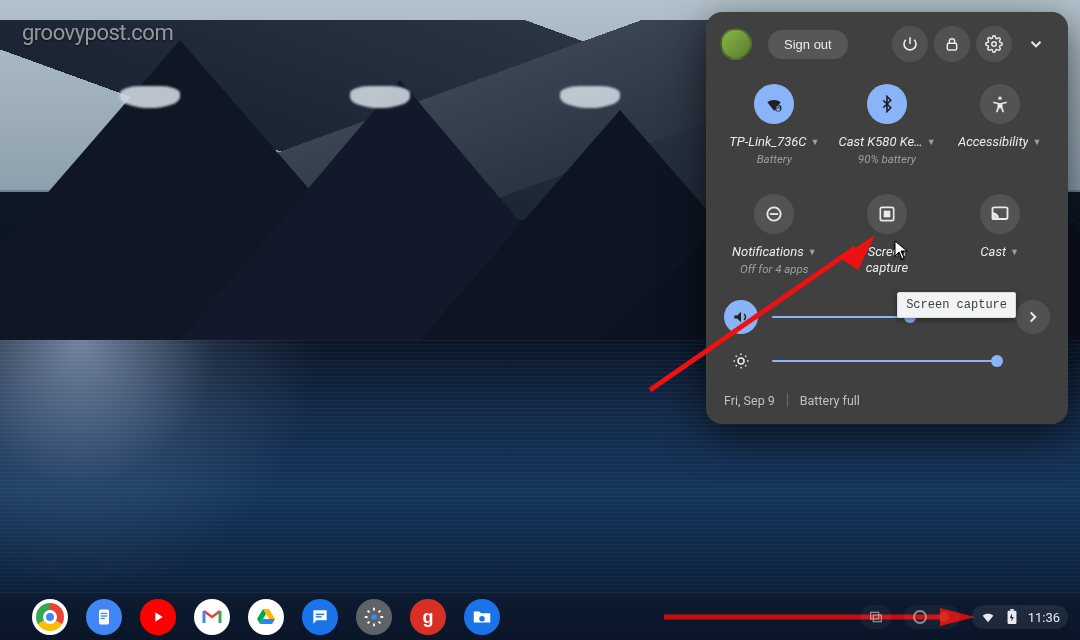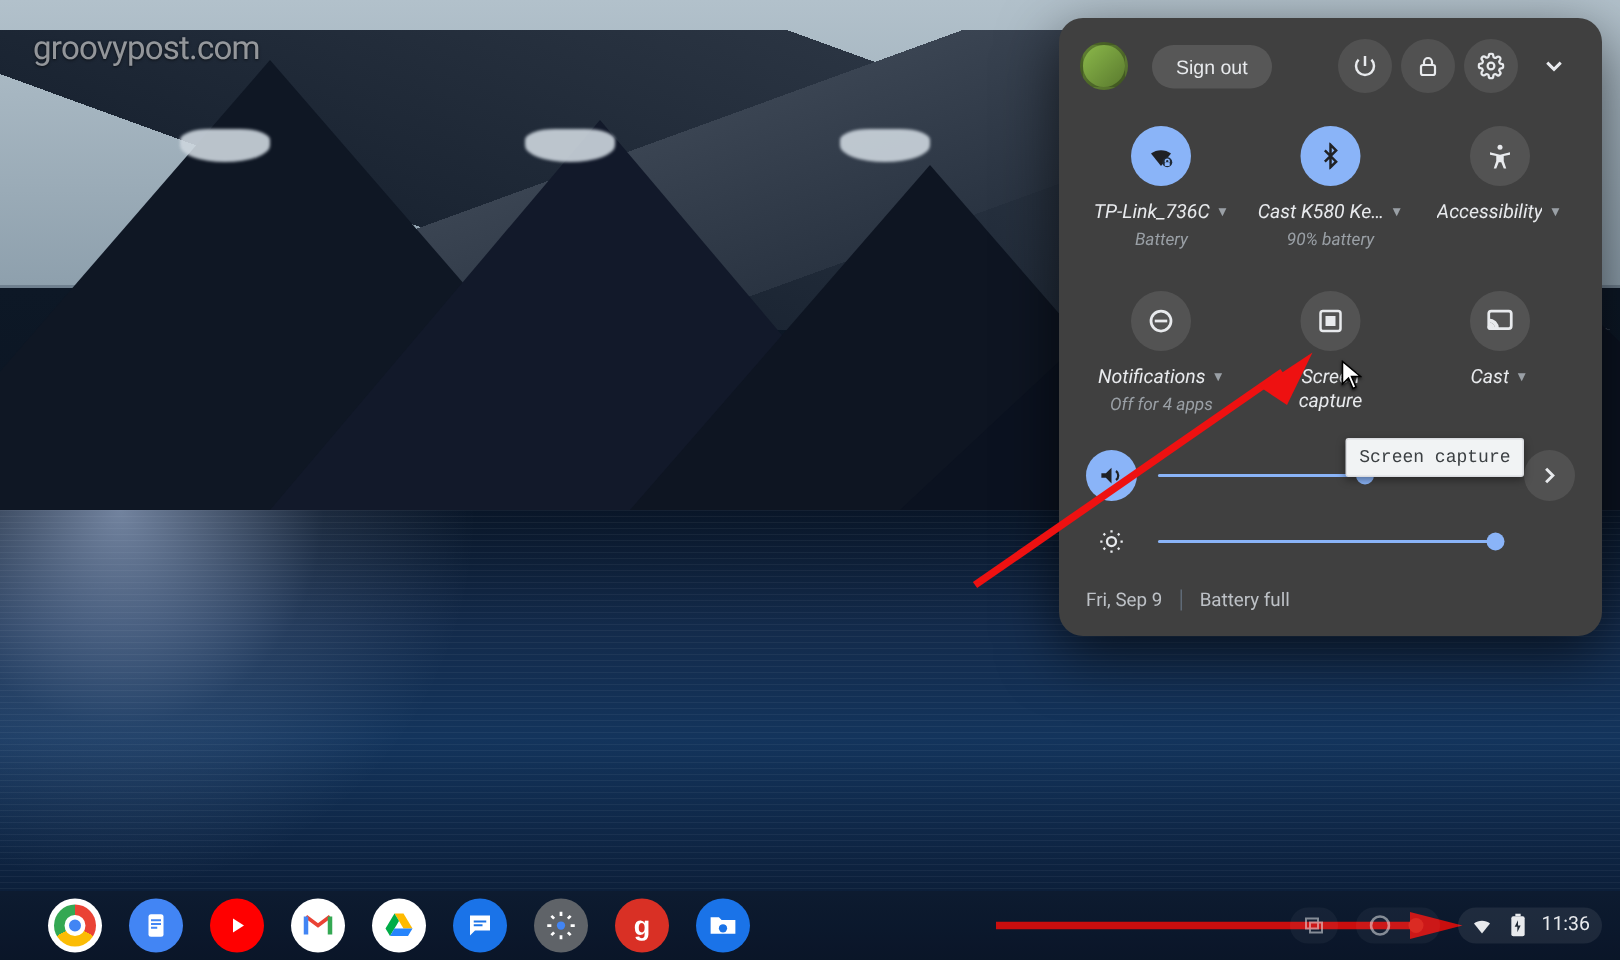--- a/index.html
+++ b/index.html
@@ -52,21 +52,21 @@
 .app.yt { background:#ff0000; }
 .app.gmail { background:#fff; }
 .app.drive { background:#fff; }
 .app.msg { background:#1a73e8; }
 .app.settings { background:#5f6368; }
 .app.gp { background:#d93025; }
 .app.files { background:#1a73e8; }
 
 .shelf-spacer { flex:1; }
 .tray { display:flex; align-items:center; gap:6px; }
-.tray-pill { display:flex; align-items:flex-start; gap:8px; background: rgba(255,255,255,0.08); padding:4px 8px; border-radius:18px; }
+.tray-pill { display:flex; align-items:center; gap:8px; background: rgba(255,255,255,0.08); padding:4px 8px; border-radius:18px; }
 .tray-time { font-size:13px; color:#e8eaed; }
 .tray-icon { width:16px; height:16px; display:flex; align-items:center; justify-content:center; }
 
 
 .panel {
   position:absolute; right:12px; top:12px; width:362px;
   background:#404040; border-radius:16px; padding:14px 10px 14px 10px;
   box-shadow: 0 12px 40px rgba(0,0,0,0.6);
   font-size:13px; color:#e8eaed;
 }

